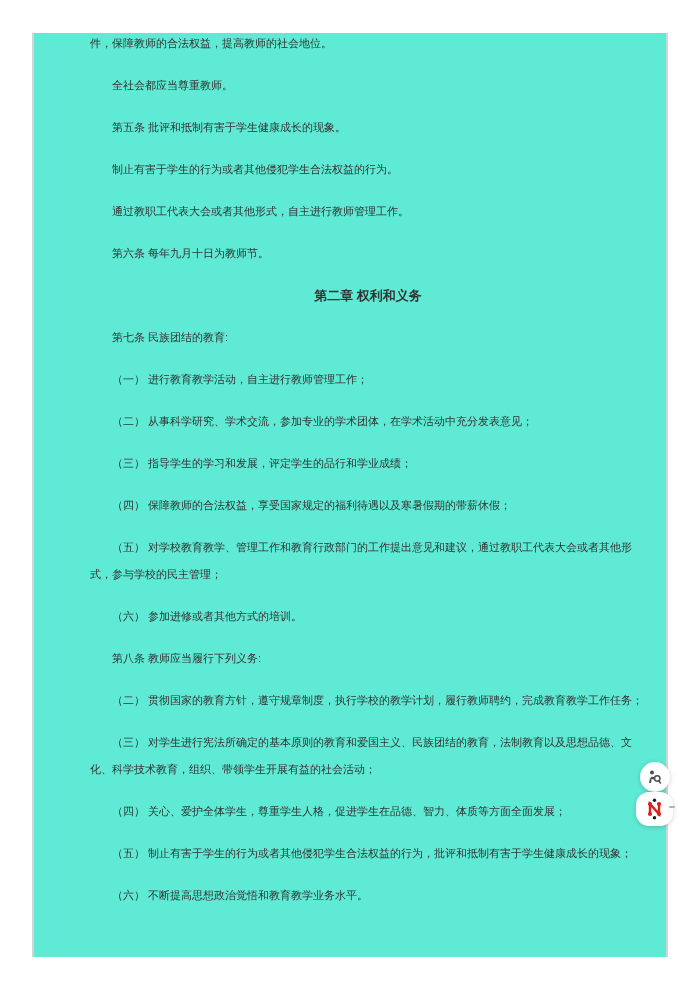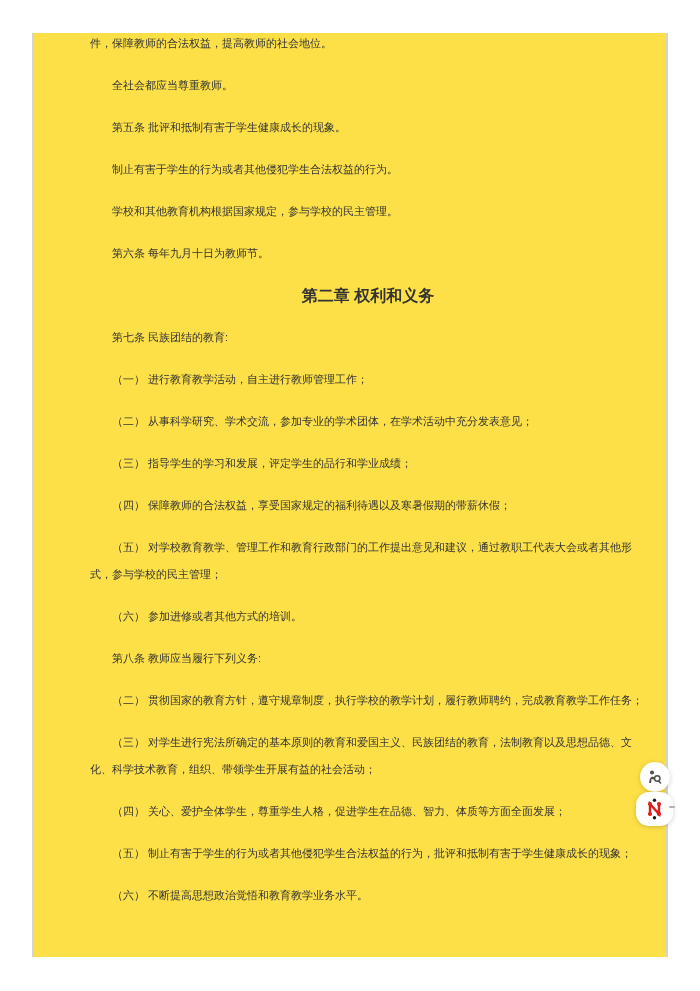--- a/index.html
+++ b/index.html
@@ -12,35 +12,35 @@
   }
   .stage { position: relative; width: 700px; height: 991px; }
 
   
   .page {
     position: absolute;
     left: 32px; top: 33px;
     width: 636px; height: 924px;
     border-left: 2px solid #d4d4d4;
     border-right: 2px solid #d4d4d4;
-    background: #fde047;
+    background: #5eead4;
     padding: 0 20px 0 56px;
     overflow: hidden;
   }
   .page p {
     font-size: 11px;
     line-height: 27px;
     color: #333333;
     margin: 15px 0;
     text-indent: 2em;
     word-break: break-all;
   }
   .page p.cont { text-indent: 0; margin-top: -3px; }
   .page h3.chapter {
-    font-size: 16px;
+    font-size: 13px;
     font-weight: 700;
     color: #333333;
     text-align: center;
     line-height: 27px;
     margin: 8px 0 15px 0;
   }
 
   
   .fab {
     position: absolute;
@@ -72,21 +72,21 @@
 </head>
 <body>
 
 <div class="stage">
 
   <div class="page">
     <p class="cont">件，保障教师的合法权益，提高教师的社会地位。</p>
     <p>全社会都应当尊重教师。</p>
     <p>第五条 批评和抵制有害于学生健康成长的现象。</p>
     <p>制止有害于学生的行为或者其他侵犯学生合法权益的行为。</p>
-    <p>学校和其他教育机构根据国家规定，参与学校的民主管理。</p>
+    <p>通过教职工代表大会或者其他形式，自主进行教师管理工作。</p>
     <p>第六条 每年九月十日为教师节。</p>
 
     <h3 class="chapter">第二章 权利和义务</h3>
 
     <p>第七条 民族团结的教育:</p>
     <p>（一） 进行教育教学活动，自主进行教师管理工作；</p>
     <p>（二） 从事科学研究、学术交流，参加专业的学术团体，在学术活动中充分发表意见；</p>
     <p>（三） 指导学生的学习和发展，评定学生的品行和学业成绩；</p>
     <p>（四） 保障教师的合法权益，享受国家规定的福利待遇以及寒暑假期的带薪休假；</p>
     <p>（五） 对学校教育教学、管理工作和教育行政部门的工作提出意见和建议，通过教职工代表大会或者其他形式，参与学校的民主管理；</p>

